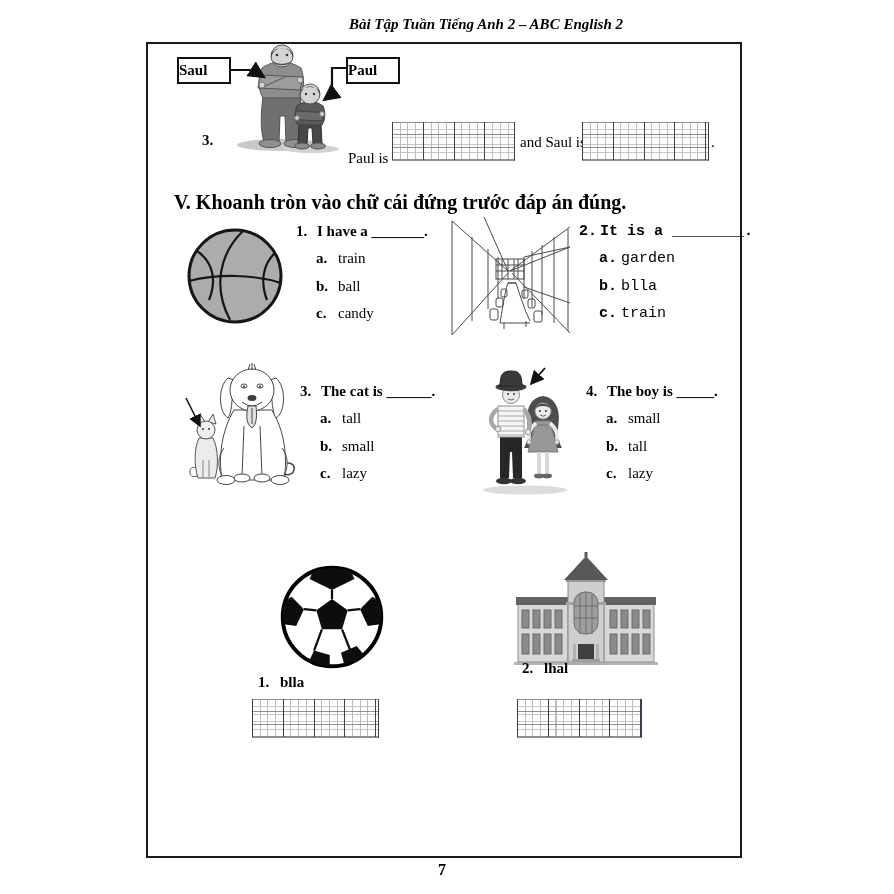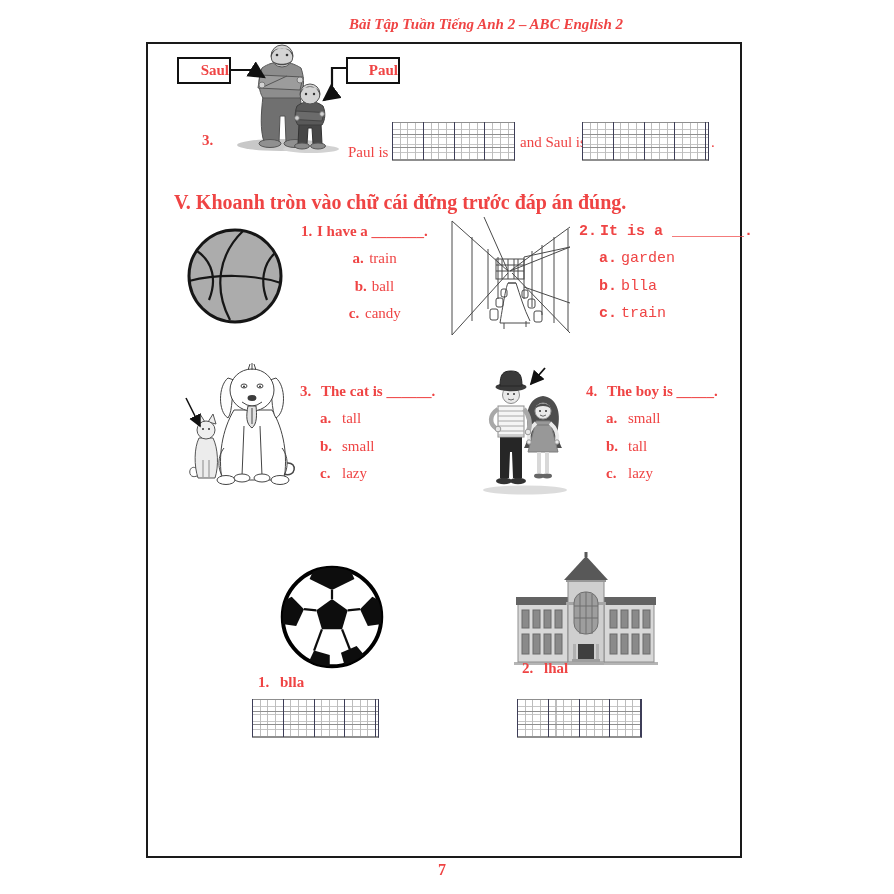--- a/index.html
+++ b/index.html
@@ -1,22 +1,22 @@
 <!DOCTYPE html>
 <html><head>
 <meta charset="utf-8">
 <style>
   html,body{margin:0;padding:0;background:#fff;}
   #page{position:relative;width:780px;height:894px;background:#fff;overflow:hidden;
-        font-family:"Liberation Serif","DejaVu Serif",serif;color:#ef4444;}
+        font-family:"Liberation Serif","DejaVu Serif",serif;color:#000000;}
   .abs{position:absolute;}
   .hdr{font-style:italic;font-weight:bold;font-size:15px;text-align:right;}
   .frame{border:2px solid #1a1a1a;}
   .name-box{border:2.5px solid #111;background:#fff;font-weight:bold;font-size:15px;
-            text-align:right;z-index:5;}
+            text-align:left;z-index:5;}
   .bold{font-weight:bold;}
   .txt15{font-size:15px;line-height:19px;}
   .sec-head{font-weight:bold;font-size:20px;line-height:20px;}
   .q-block{font-size:15px;line-height:19px;}
   .q-block .prompt{font-weight:bold;margin:0 0 8px 0;white-space:nowrap;}
   .q-block .qnum{display:inline-block;width:21px;font-weight:bold;}
   .q-block .opt{margin:0 0 8.5px 0;padding-left:20px;white-space:nowrap;}
   .q-block .opt .letter{display:inline-block;width:22px;font-weight:bold;}
   .wgrid{background-color:#fff;
     background-image:
@@ -79,39 +79,39 @@
     <circle cx="154" cy="50" r="1.2" fill="#333"></circle>
 
     <path d="M70,26 H93 L104,33" fill="none" stroke="#111" stroke-width="2.2" marker-end="url(#arr)"></path>
     <path d="M186,24 H172 V50 L164,56" fill="none" stroke="#111" stroke-width="2.2" marker-end="url(#arr)"></path>
   </svg>
 
   <div class="abs name-box" style="left:177px;top:57px;width:50px;height:23px;line-height:23px;">Saul</div>
   <div class="abs name-box" style="left:346px;top:57px;width:50px;height:23px;line-height:23px;">Paul</div>
 
   <div class="abs txt15 bold" style="left:202px;top:131px;">3.</div>
-  <div class="abs txt15" style="left:348px;top:143px;">Paul is</div>
+  <div class="abs txt15" style="left:348px;top:149px;">Paul is</div>
   <div class="abs wgrid" style="left:392px;top:122px;width:122px;height:38px;"></div>
   <div class="abs txt15" style="left:520px;top:133px;">and Saul is</div>
   <div class="abs wgrid" style="left:582px;top:122px;width:126px;height:38px;"></div>
   <div class="abs txt15" style="left:711px;top:133px;">.</div>
 
   <div class="abs sec-head" style="left:174px;top:192px;">V. Khoanh tròn vào chữ cái đứng trước đáp án đúng.</div>
 
   <svg class="abs" style="left:185px;top:226px;" width="100" height="100" viewBox="0 0 100 100">
     <circle cx="50" cy="50" r="46" fill="#acacac" stroke="#161616" stroke-width="3"></circle>
     <g fill="none" stroke="#161616" stroke-width="2.2">
       <path d="M58,5 C34,28 28,62 45,94"></path>
       <path d="M4,55 C32,48 68,48 96,57"></path>
       <path d="M12,25 C28,36 32,54 24,74"></path>
       <path d="M90,27 C78,38 75,56 82,74"></path>
     </g>
   </svg>
 
-  <div class="abs q-block" style="left:296px;top:222px;text-align:center;">
+  <div class="abs q-block" style="left:296px;top:222px;">
     <div class="prompt"><span class="qnum">1.</span><span>I have a _______.</span></div>
     <div class="opt"><span class="letter">a.</span><span>train</span></div>
     <div class="opt"><span class="letter">b.</span><span>ball</span></div>
     <div class="opt"><span class="letter">c.</span><span>candy</span></div>
   </div>
 
   <svg class="abs" style="left:450px;top:217px;" width="122" height="126" viewBox="0 0 122 126">
     <g fill="none" stroke="#4a4a4a" stroke-width="1">
       <path d="M2,4 L58,54"></path>
         <path d="M34,0 L58,54"></path>

